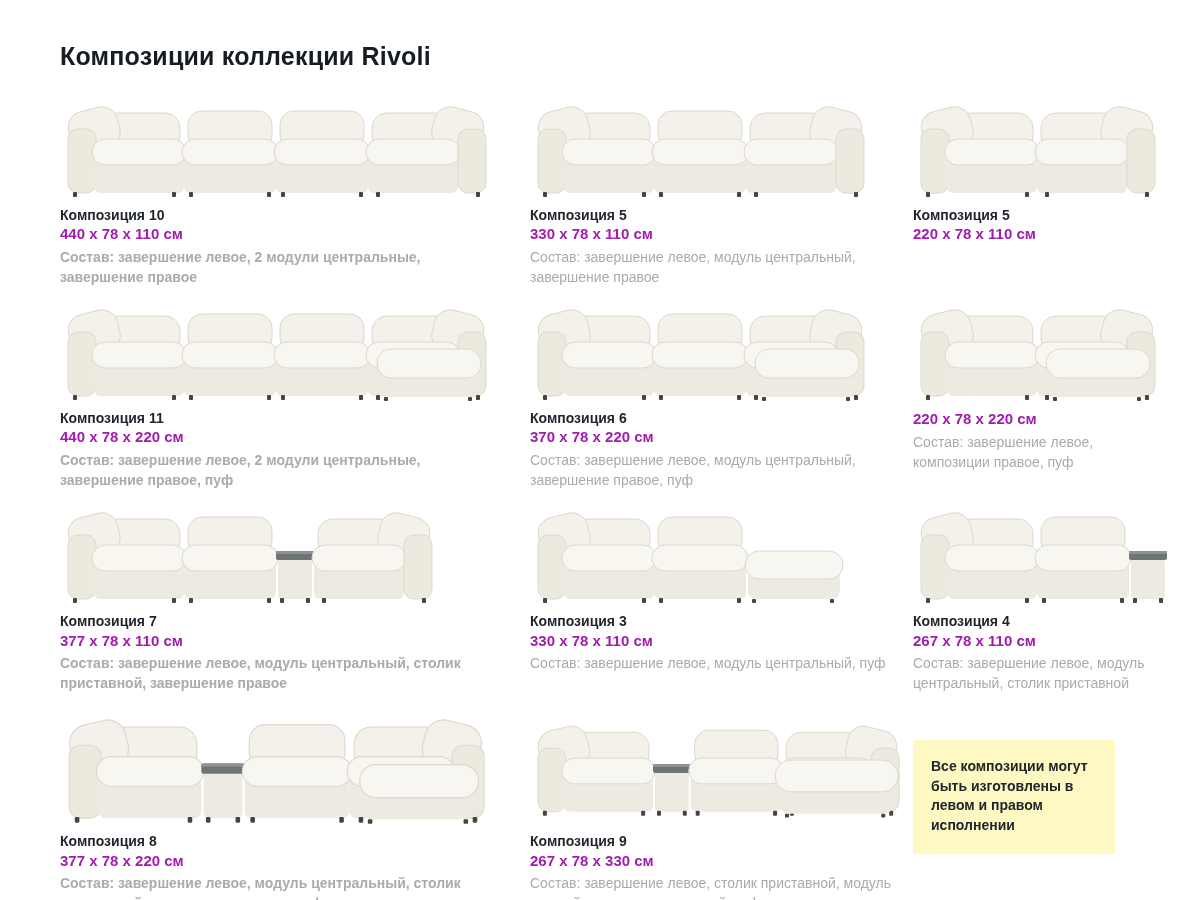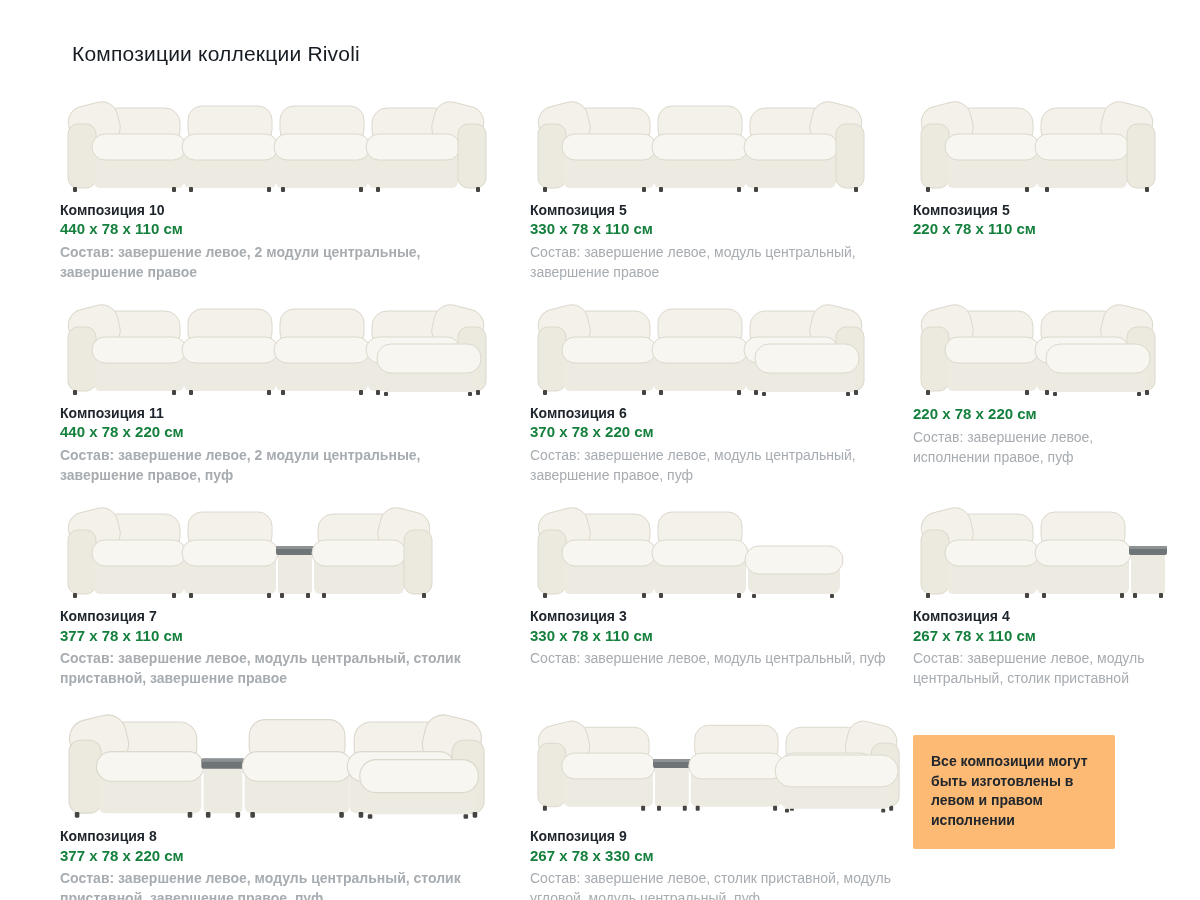--- a/index.html
+++ b/index.html
@@ -4,48 +4,48 @@
 <style>
   html,body{margin:0;padding:0;background:#ffffff;}
   body{
     width:1200px;height:900px;overflow:hidden;
     font-family:"Liberation Sans", sans-serif;
     color:#1c2228;
     -webkit-font-smoothing:antialiased;
   }
   .page{padding:42px 0 0 60px;}
   h1.title{
-    margin:0 0 28px 12px;
-    font-size:21px;font-weight:400;letter-spacing:.2px;color:#161c22;
+    margin:0 0 28px 0;
+    font-size:25px;font-weight:700;letter-spacing:.2px;color:#161c22;
   }
   .grid{
     display:grid;
     grid-template-columns:470px 383px 287px;
   }
   .card{padding-bottom:14px;}
   figure.img{
     margin:0 0 7px 0;height:100px;display:flex;align-items:flex-end;
   }
   figure.img.tall{height:117px;}
   figure.img svg{display:block;}
   .name{
     margin:0;font-size:14px;line-height:1.32;font-weight:700;color:#1e242b;
   }
   .dims{
-    margin:0 0 4px 0;font-size:15px;line-height:1.32;font-weight:700;color:#15803d;
+    margin:0 0 4px 0;font-size:15px;line-height:1.32;font-weight:700;color:#a21caf;
   }
   .desc{
     margin:0;font-size:14px;line-height:1.42;font-weight:400;color:#a7acb1;
   }
   .c1 .desc{max-width:412px;font-weight:bold;}
   .c2 .desc{max-width:366px;}
   .c3 .desc{max-width:238px;}
   .note-cell{padding-top:32px;}
   .note{
-    width:166px;background:#fdba74;border-radius:2px;
+    width:166px;background:#fef9c3;border-radius:2px;
     padding:17px 18px 19px 18px;
     font-size:14px;font-weight:700;line-height:1.4;color:#20262c;
   }
 </style>
 </head>
 <body>
 
 <div class="page">
   <h1 class="title">Композиции коллекции Rivoli</h1>
 
@@ -263,21 +263,21 @@
             <rect x="112" y="93" width="4" height="5" rx="1" fill="#464440"></rect>
             <rect x="132" y="93" width="4" height="5" rx="1" fill="#464440"></rect>
             <rect x="232" y="93" width="4" height="5" rx="1" fill="#464440"></rect>
             <rect x="136" y="62" width="98" height="33" rx="8" fill="#edeae2"></rect>
             <rect x="133" y="47" width="104" height="29" rx="14" fill="#f7f6f0" stroke="#dcd8cc" stroke-width="1"></rect>
             <rect x="140" y="95" width="4" height="4" rx="1" fill="#464440"></rect>
             <rect x="224" y="95" width="4" height="4" rx="1" fill="#464440"></rect>
           </svg>
         </figure>
       <div class="dims">220 x 78 x 220 см</div>
-      <p class="desc">Состав: завершение левое, исполнении правое, пуф</p>
+      <p class="desc">Состав: завершение левое, композиции правое, пуф</p>
     </div>
 
     <div class="card c1">
       <figure class="img">
           <svg viewBox="0 0 378 100" height="100" width="378" xmlns="http://www.w3.org/2000/svg">
             <rect x="42" y="14" width="78" height="38" rx="15" fill="#f3f1ea" stroke="#dcd8cc" stroke-width="1"></rect>
             <g transform="rotate(-14 34 34)">
               <rect x="10" y="10" width="50" height="42" rx="16" fill="#f3f1ea" stroke="#dcd8cc" stroke-width="1"></rect>
             </g>
             <rect x="128" y="12" width="84" height="38" rx="14" fill="#f3f1ea" stroke="#dcd8cc" stroke-width="1"></rect>

